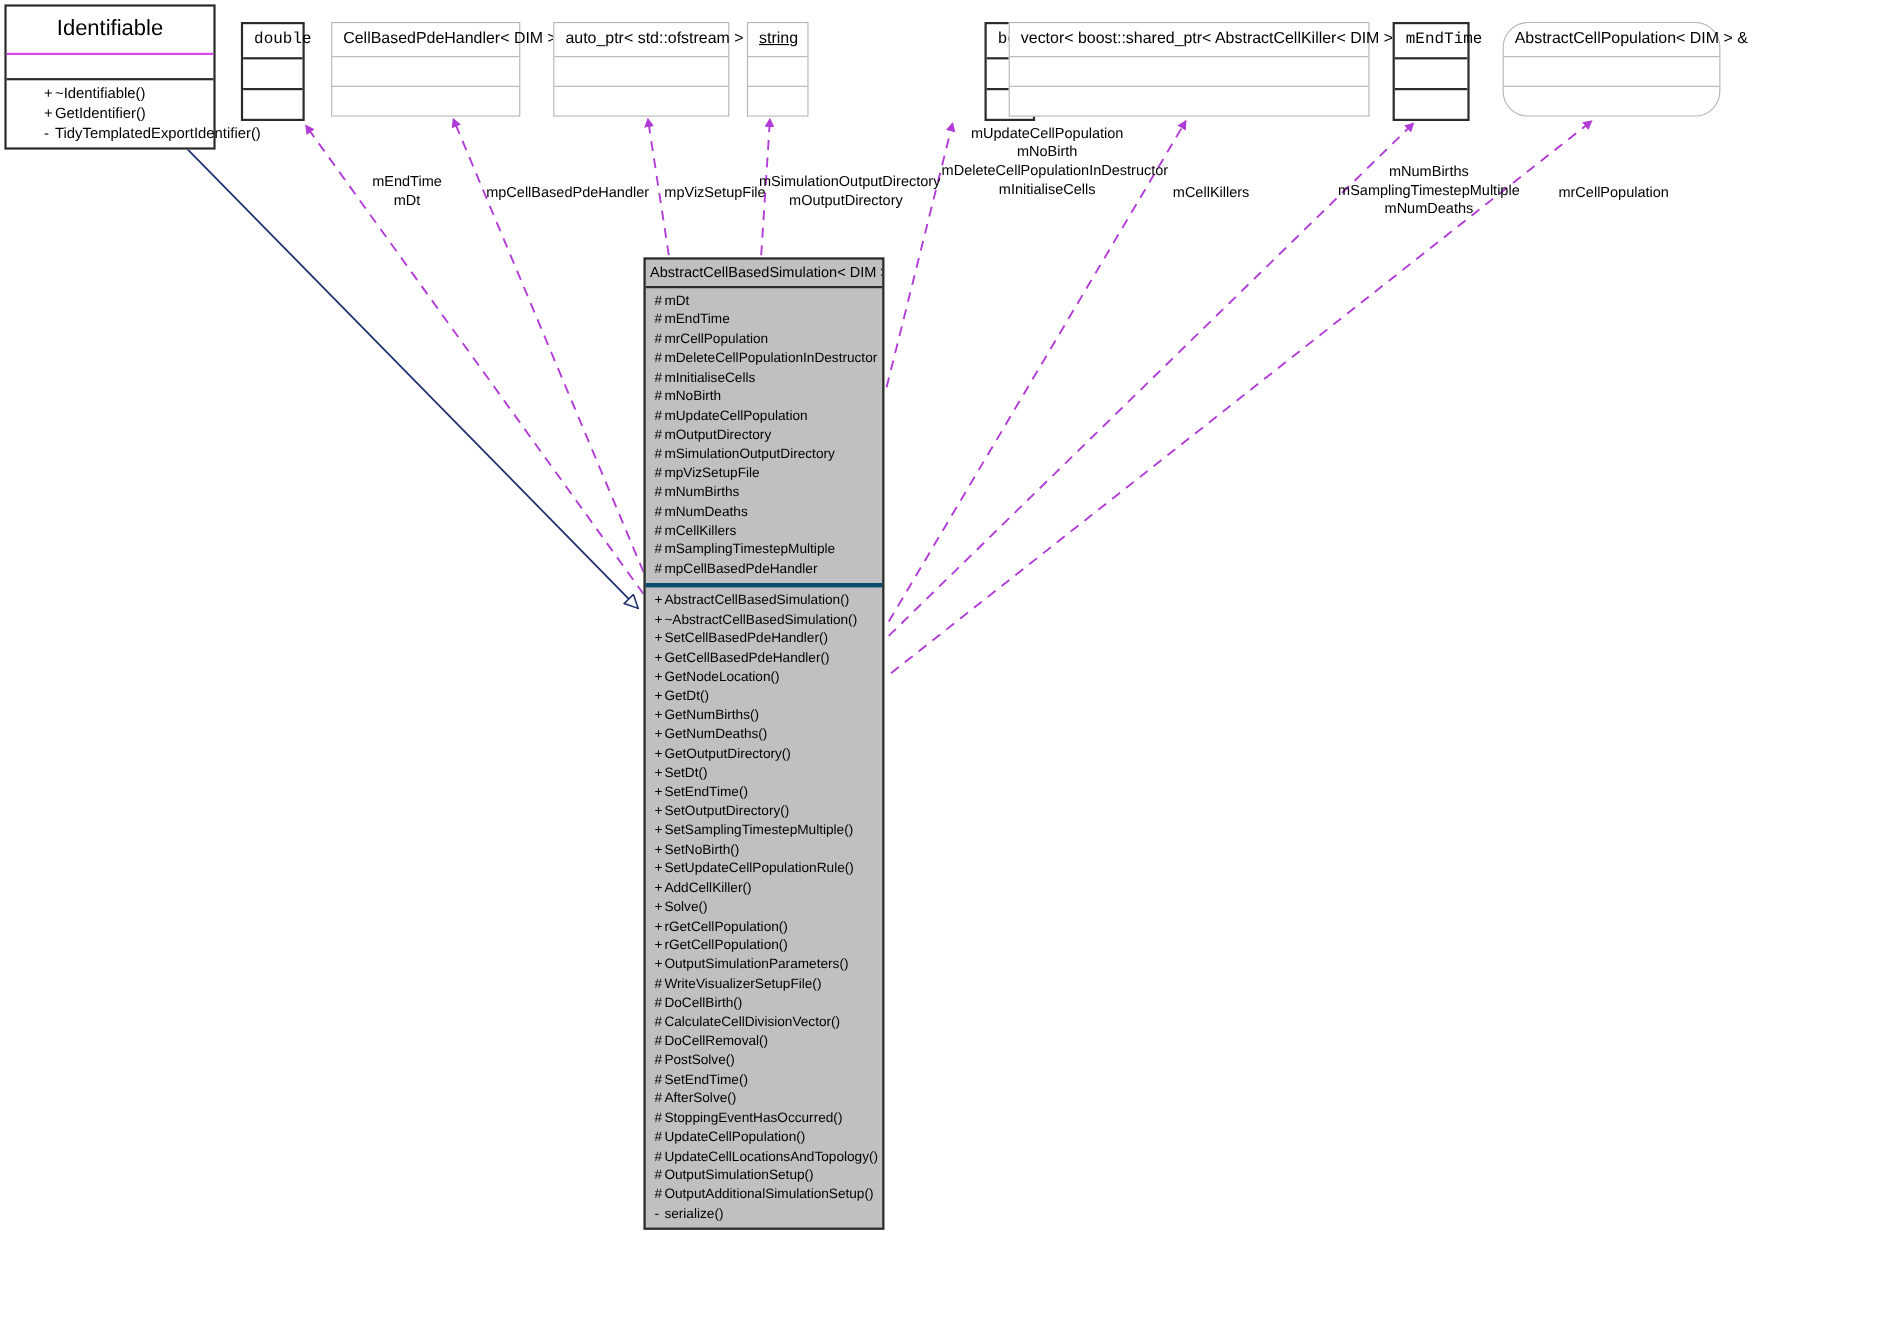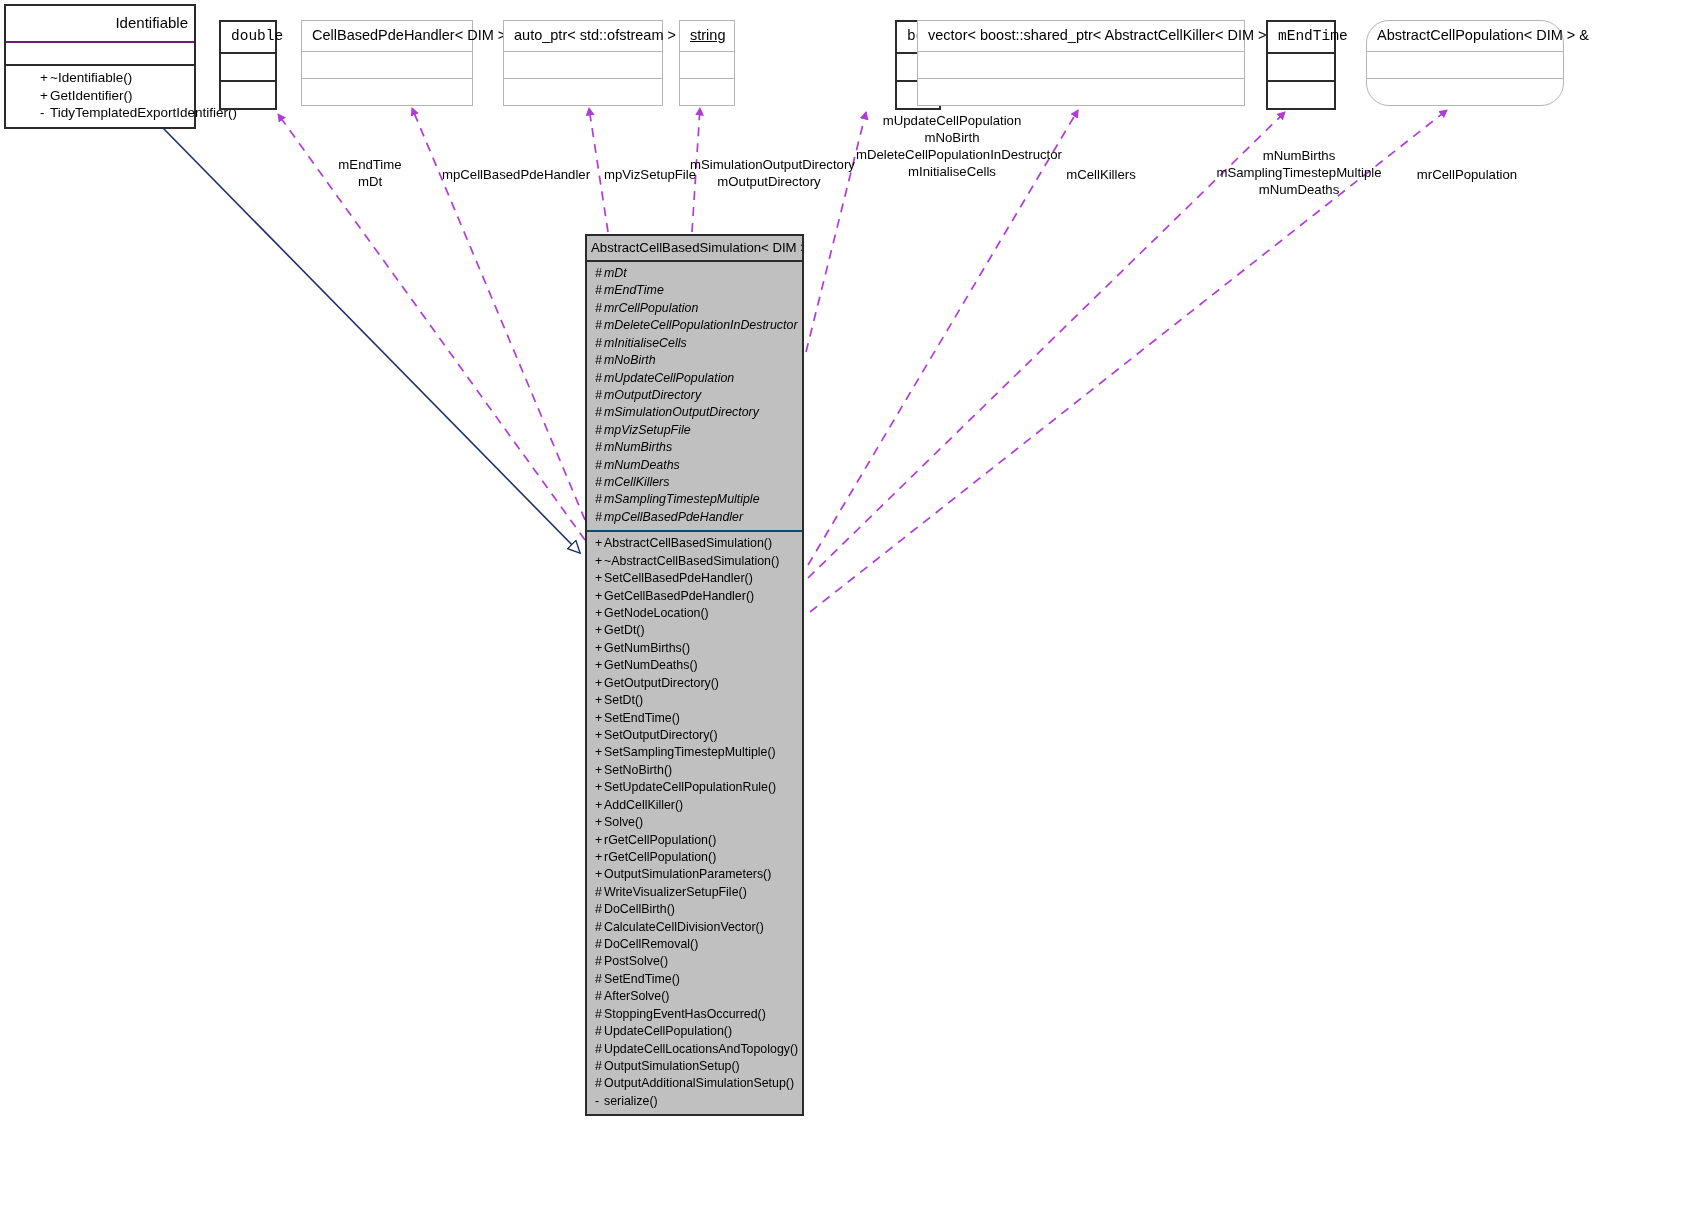--- a/index.html
+++ b/index.html
@@ -59,24 +59,23 @@
   }
   .uml-box .sec.last { border-bottom: none; }
 
   
   #box-identifiable {
     left: 4px; top: 4px;
     width: 192px;
     border: 2px solid #2b2b2b;
   }
   #box-identifiable .title {
-    font-size: 15px;
+    font-size: 20px;
     padding: 6px 6px 7px 6px;
-    border-bottom: 2px solid #701a75;
-    text-align: right;
+    border-bottom: 2px solid #d946ef;
   }
   #box-identifiable .empty-sec {
     height: 21px;
     border-bottom: 2px solid #2b2b2b;
   }
   #box-identifiable .members {
     padding: 3px 0 5px 0;
   }
   #box-identifiable .member {
     font-size: 13.5px;
@@ -103,23 +102,22 @@
   }
   #box-main .title {
     text-align: center;
     font-size: 13.2px;
     padding: 4px 4px 5px 4px;
     border-bottom: 2px solid #2b2b2b;
     white-space: nowrap;
     overflow: hidden;
   }
   #box-main .attrs {
-    border-bottom: 2px solid #0c4a6e;
+    border-bottom: 4px solid #0c4a6e;
     padding: 3px 0 4px 0;
-    font-style: italic;
   }
   #box-main .ops {
     padding: 3px 0 4px 0;
   }
   #box-main .member {
     font-size: 12.4px;
     line-height: 1.405;
     padding: 0 2px 0 8px;
     white-space: nowrap;
     overflow: hidden;

